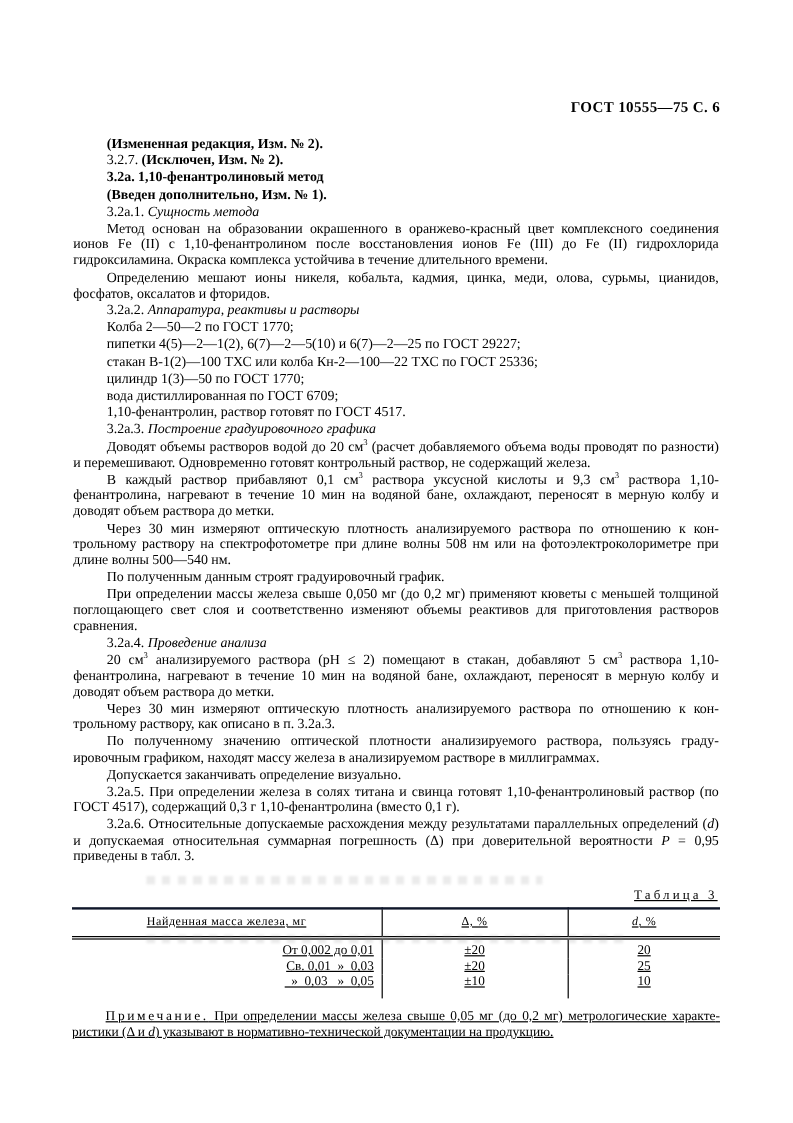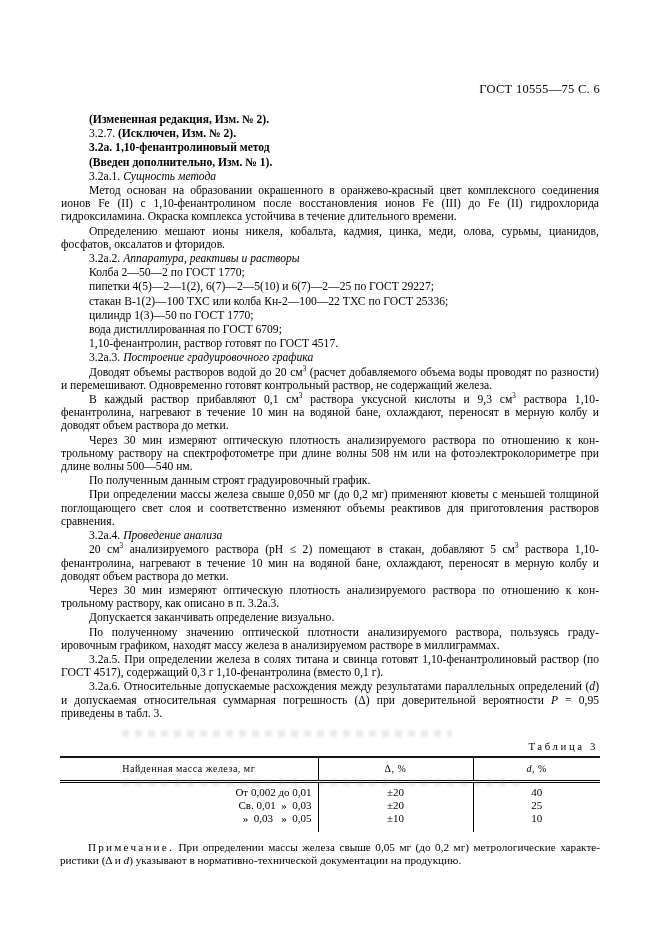--- a/index.html
+++ b/index.html
@@ -11,21 +11,21 @@
   .page {
     position: relative;
     width: 661px; height: 936px;
     background: #ffffff;
     color: #000;
     font-family: "Liberation Serif", "DejaVu Serif", serif;
   }
   .running-head {
     position: absolute;
     top: 82px; right: 61px;
-    font-weight: normal;
+    font-weight: bold;
     font-size: 12.5px;
     letter-spacing: 0.3px;
     white-space: nowrap;
   }
   .content {
     position: absolute;
     left: 60px; top: 112px;
     width: 540px;
     font-size: 11.6px;
     line-height: 13.2px;
@@ -41,20 +41,21 @@
   .ls { letter-spacing: 2.2px; }
   .sup {
     font-size: 0.62em;
     vertical-align: super;
     line-height: 0;
   }
   .table-area {
     position: absolute;
     left: 60px; top: 740px;
     width: 540px;
+    text-decoration: underline;
   }
   .tbl-caption {
     text-align: right;
     font-size: 10.8px;
     letter-spacing: 2.6px;
     margin: 0 2px 4px 0;
   }
   table.tbl {
     width: 540px;
     border-collapse: collapse;
@@ -130,22 +131,22 @@
       <p class="para"><span>1,10-фенантролин, раствор готовят по ГОСТ 4517.</span></p>
       <p class="para"><span>3.2а.3. </span><span class="i">Построение градуировочного графика</span></p>
       <p class="para"><span>Доводят объемы растворов водой до 20 см</span><span class="sup">3</span><span> (расчет добавляемого объема воды проводят по разности) и перемешивают. Одновременно готовят контрольный раствор, не содержащий железа.</span></p>
       <p class="para"><span>В каждый раствор прибавляют 0,1 см</span><span class="sup">3</span><span> раствора уксусной кислоты и 9,3 см</span><span class="sup">3</span><span> раствора 1,10-фенантролина, нагревают в течение 10 мин на водяной бане, охлаждают, переносят в мерную колбу и доводят объем раствора до метки.</span></p>
       <p class="para"><span>Через 30 мин измеряют оптическую плотность анализируемого раствора по отношению к кон­трольному раствору на спектрофотометре при длине волны 508 нм или на фотоэлектроколориметре при длине волны 500—540 нм.</span></p>
       <p class="para"><span>По полученным данным строят градуировочный график.</span></p>
       <p class="para"><span>При определении массы железа свыше 0,050 мг (до 0,2 мг) применяют кюветы с меньшей толщиной поглощающего свет слоя и соответственно изменяют объемы реактивов для приготовле­ния растворов сравнения.</span></p>
       <p class="para"><span>3.2а.4. </span><span class="i">Проведение анализа</span></p>
       <p class="para"><span>20 см</span><span class="sup">3</span><span> анализируемого раствора (pH ≤ 2) помещают в стакан, добавляют 5 см</span><span class="sup">3</span><span> раствора 1,10-фенантролина, нагревают в течение 10 мин на водяной бане, охлаждают, переносят в мерную колбу и доводят объем раствора до метки.</span></p>
       <p class="para"><span>Через 30 мин измеряют оптическую плотность анализируемого раствора по отношению к кон­трольному раствору, как описано в п. 3.2а.3.</span></p>
+      <p class="para"><span>По полученному значению оптической плотности анализируемого раствора, пользуясь граду­ировочным графиком, находят массу железа в анализируемом растворе в миллиграммах.</span></p>
       <p class="para"><span>Допускается заканчивать определение визуально.</span></p>
-      <p class="para"><span>По полученному значению оптической плотности анализируемого раствора, пользуясь граду­ировочным графиком, находят массу железа в анализируемом растворе в миллиграммах.</span></p>
       <p class="para"><span>3.2а.5. При определении железа в солях титана и свинца готовят 1,10-фенантролиновый ра­створ (по ГОСТ 4517), содержащий 0,3 г 1,10-фенантролина (вместо 0,1 г).</span></p>
       <p class="para"><span>3.2а.6. Относительные допускаемые расхождения между результатами параллельных определений (</span><span class="i">d</span><span>) и допускаемая относительная суммарная погрешность (Δ) при доверительной вероятности </span><span class="i">P</span><span> = 0,95 приведены в табл. 3.</span></p>
     </div>
 
   <div class="table-area">
     <div class="artifact a1"></div>
     <div class="artifact a2"></div>
 
     <div class="tbl-caption">Таблица 3</div>
 
@@ -159,21 +160,21 @@
         <tr>
             <th><span>Найденная масса железа, мг</span></th>
             <th><span>Δ, %</span></th>
             <th><span class="i">d</span><span>, %</span></th>
           </tr>
       </thead>
       <tbody>
           <tr>
             <td>От 0,002 до 0,01</td>
             <td>±20</td>
-            <td>40</td>
+            <td>20</td>
           </tr>
           <tr>
             <td>Св. 0,01  »  0,03</td>
             <td>±20</td>
             <td>25</td>
           </tr>
           <tr>
             <td>  »  0,03   »  0,05</td>
             <td>±10</td>
             <td>10</td>

